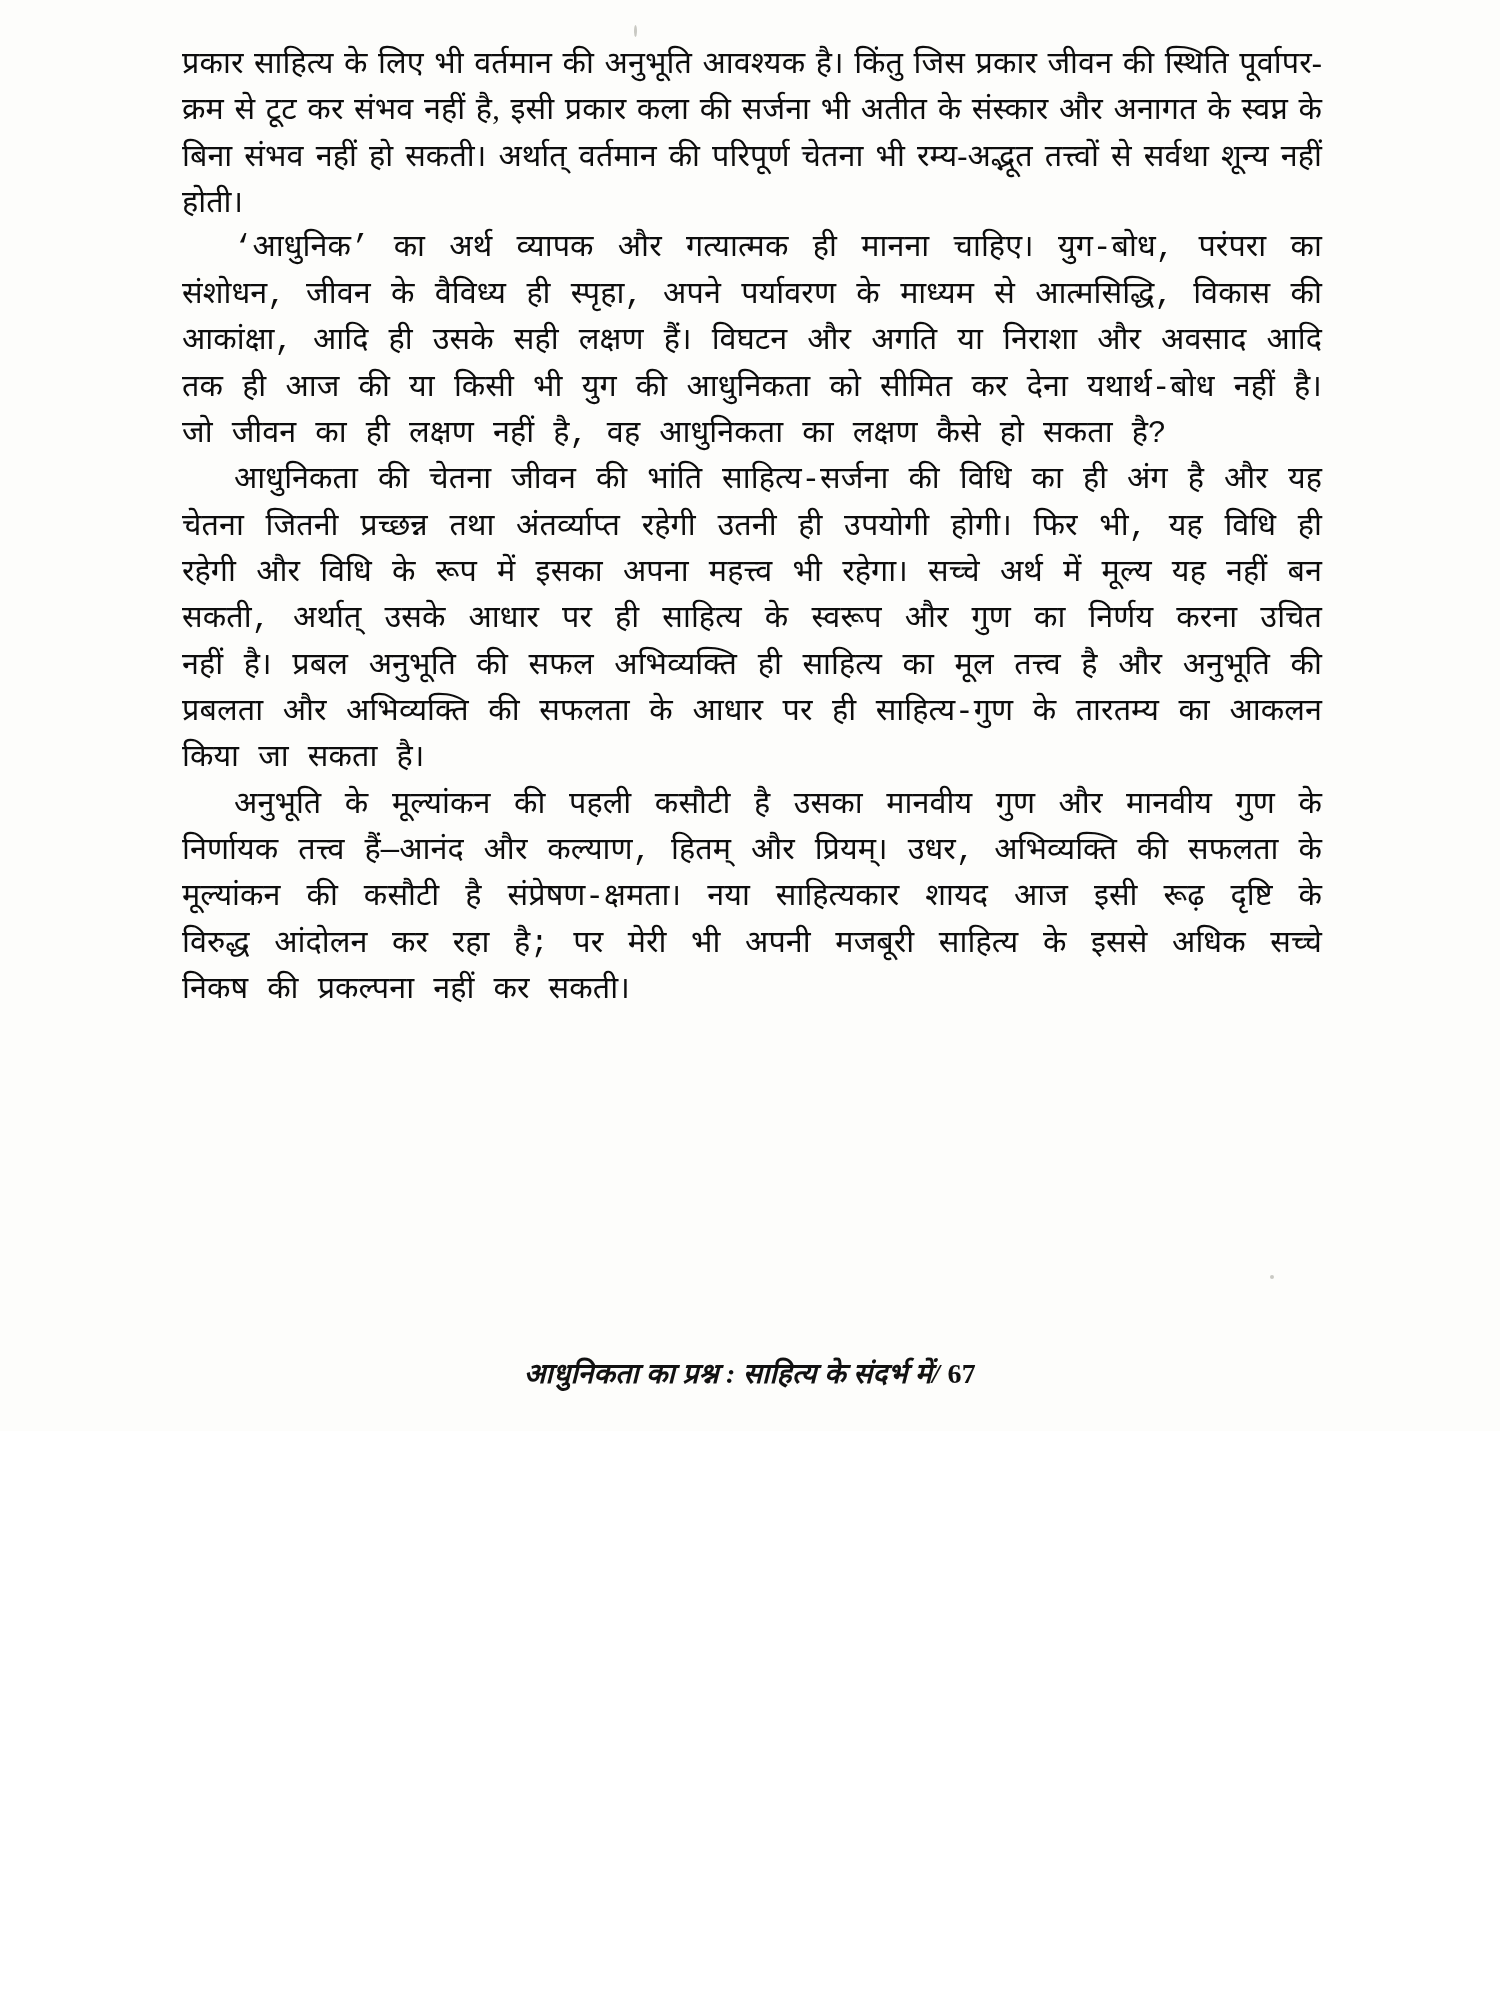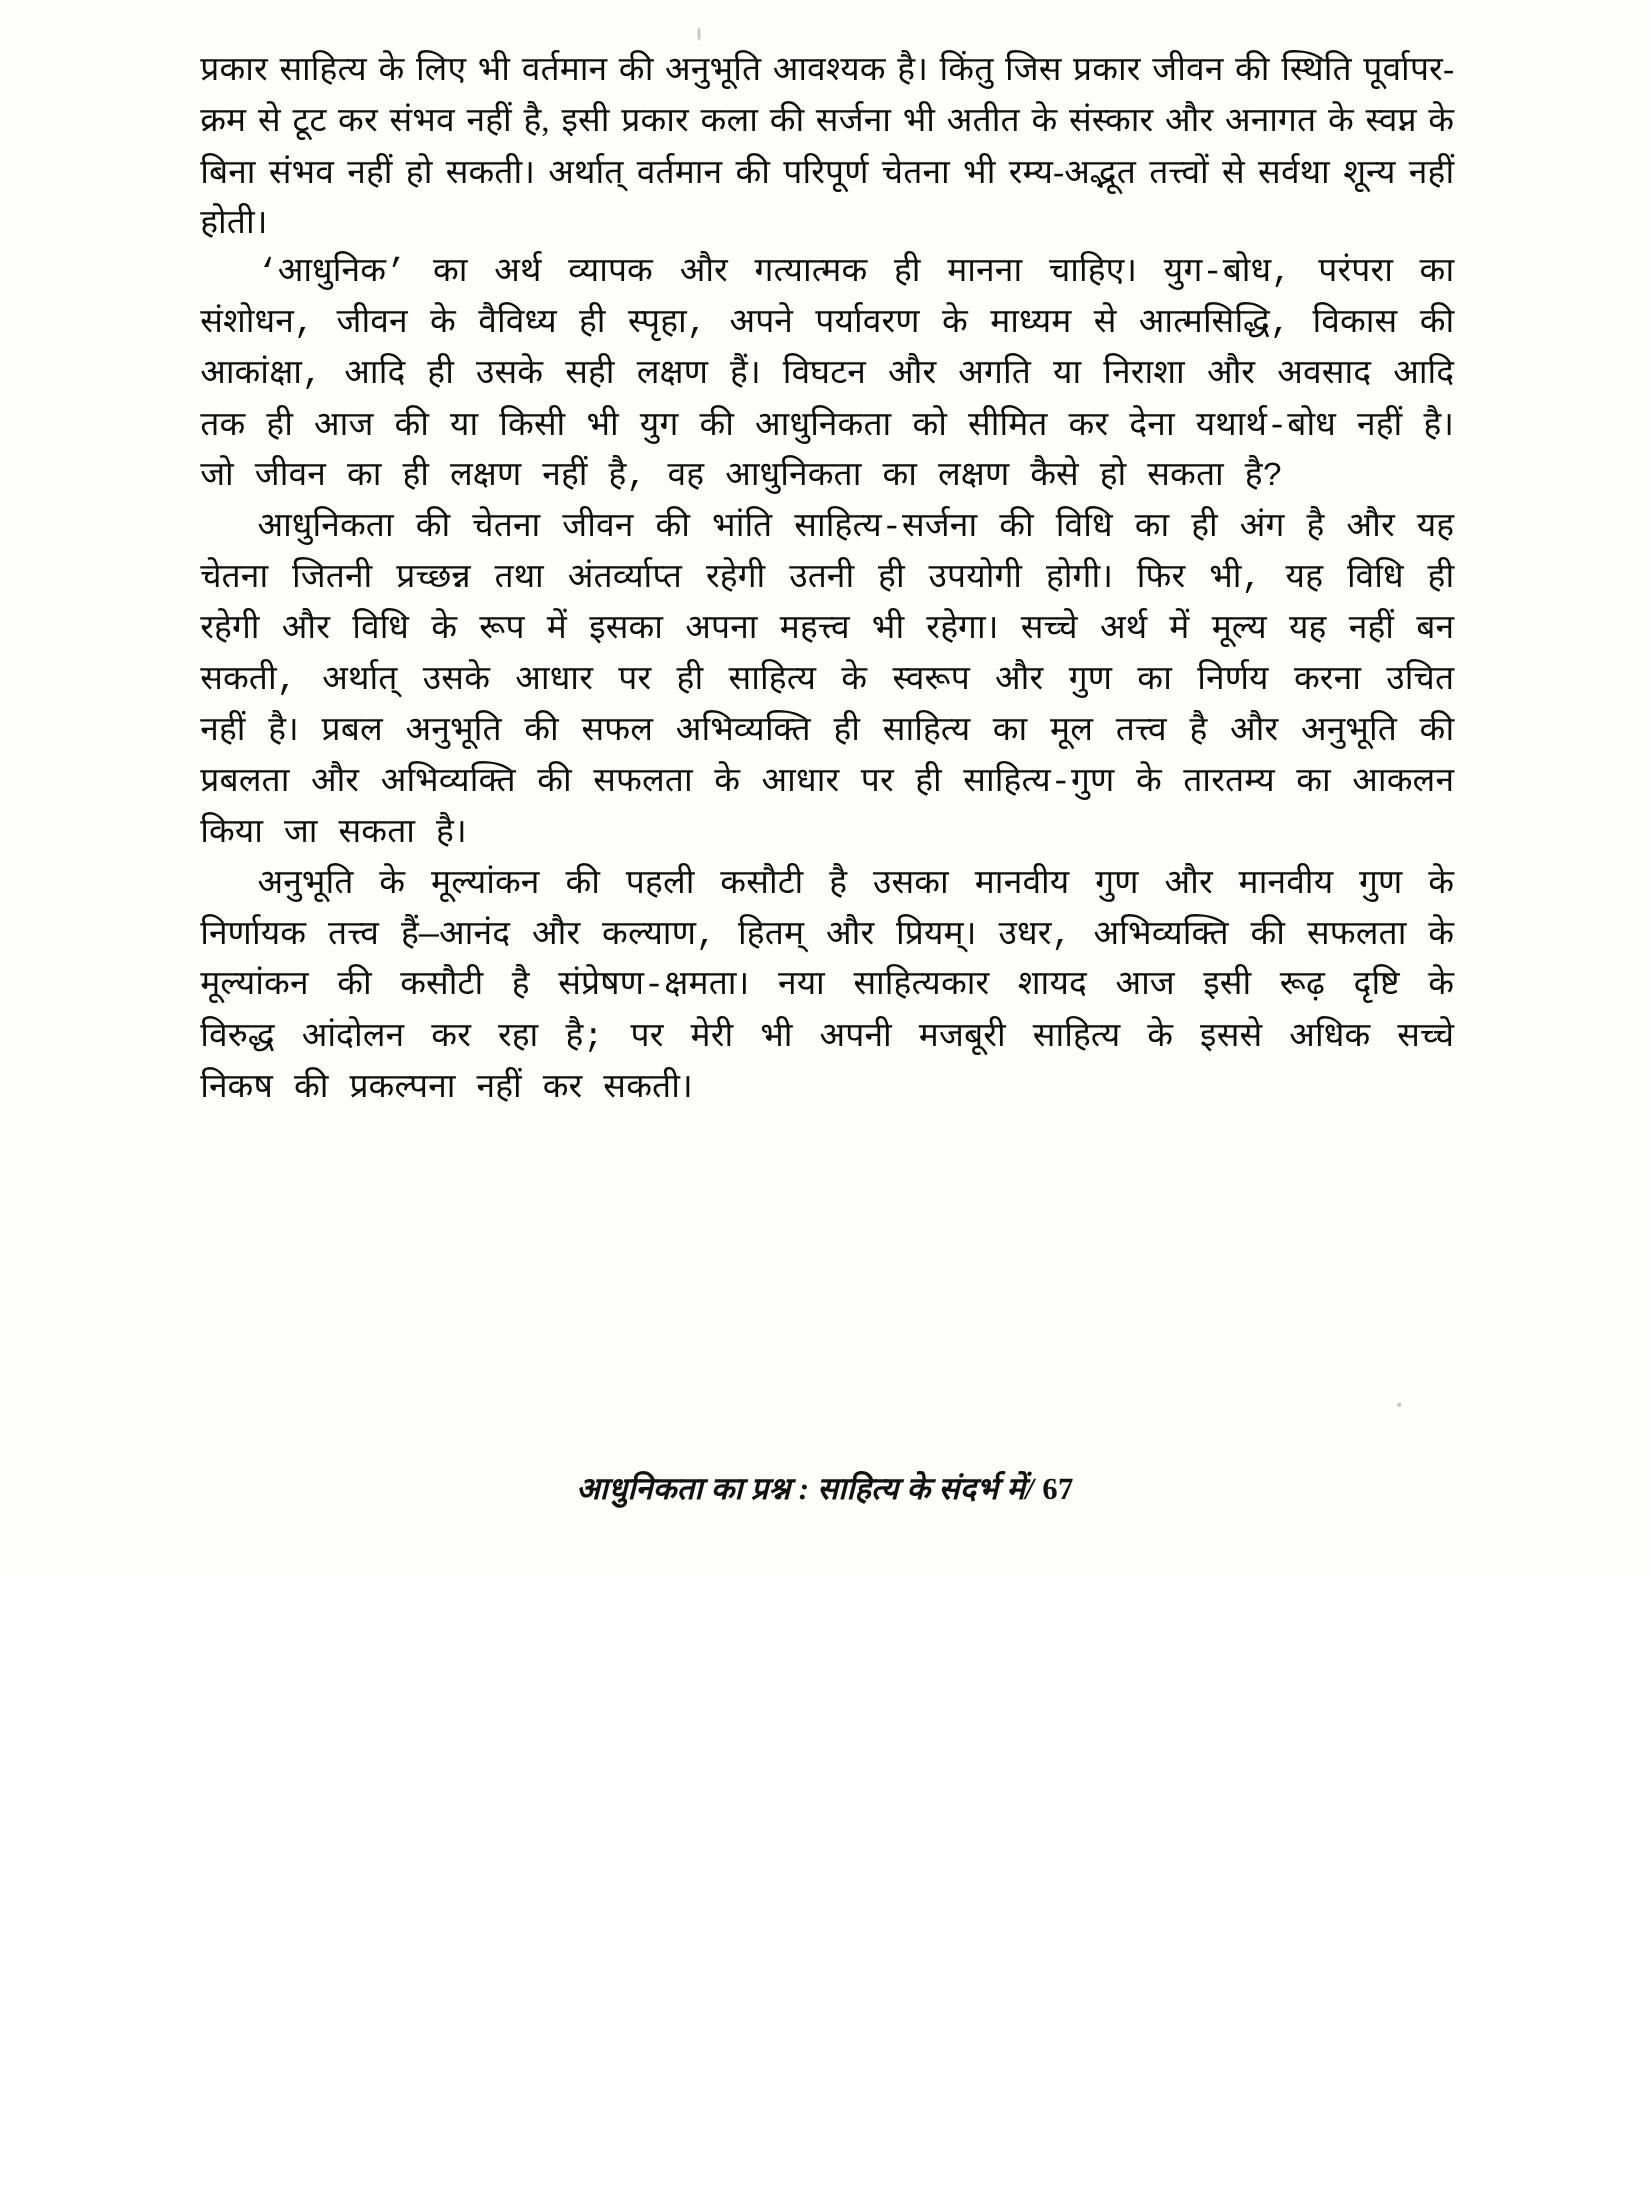--- a/index.html
+++ b/index.html
@@ -33,21 +33,21 @@
     letter-spacing: 0.1px;
   }
   .para.indent {
     text-indent: 52px;
     font-family: Liberation Mono, monospace;
   }
   .footer {
     position: absolute;
     left: 0;
     right: 0;
-    bottom: 60px;
+    bottom: 40px;
     text-align: center;
     font-size: 28px;
     font-weight: bold;
     font-style: italic;
     color: #111111;
     font-family: "Liberation Serif", "DejaVu Serif", serif;
     letter-spacing: 0.3px;
   }
   .footer .sep {
     font-style: italic;

